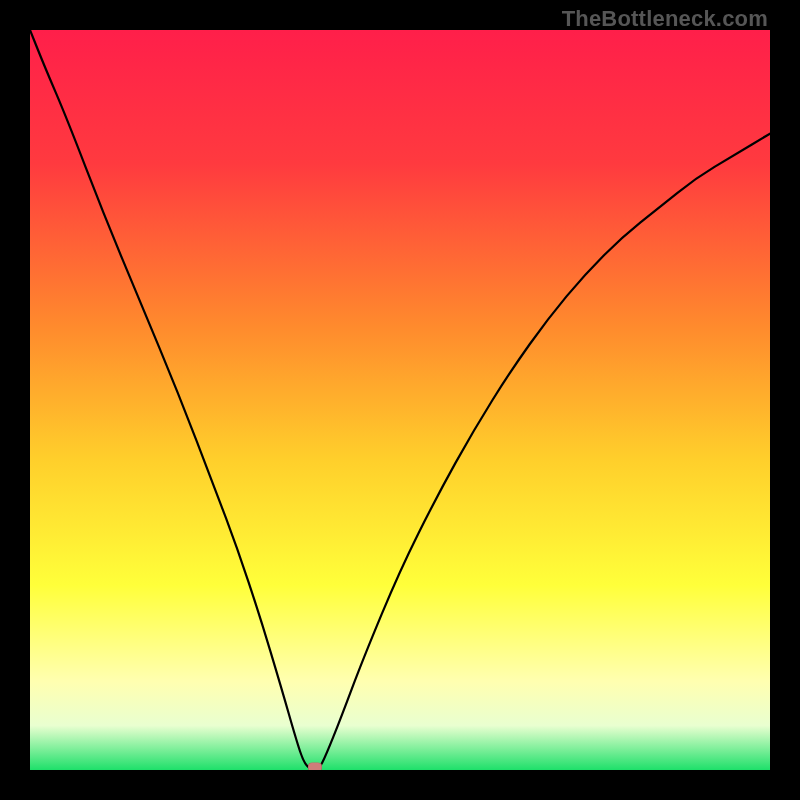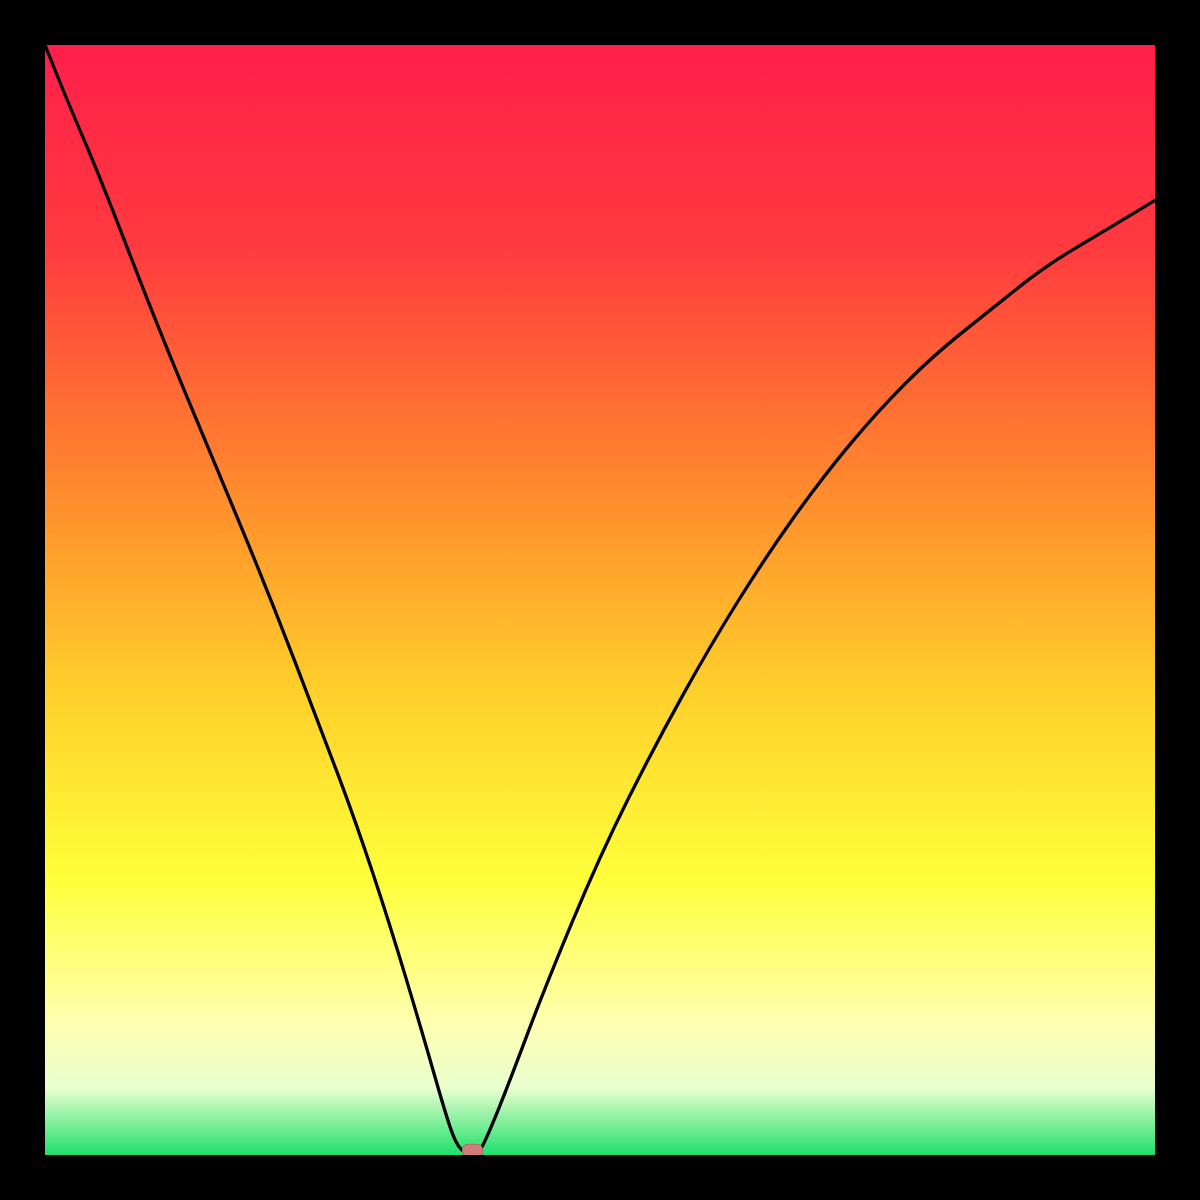--- a/index.html
+++ b/index.html
@@ -55,20 +55,21 @@
     letter-spacing: 0.2px;
     user-select: none;
     white-space: nowrap;
   }
 </style>
 </head>
 <body>
 
 <div class="frame">
 
+  <div class="attribution">TheBottleneck.com</div>
 
   <div class="plot">
     <div class="gradient" id="gradient" style="background: linear-gradient(rgb(255, 31, 74) 0%, rgb(255, 58, 63) 18%, rgb(255, 138, 45) 40%, rgb(255, 207, 43) 58%, rgb(255, 255, 58) 75%, rgb(255, 255, 176) 88%, rgb(233, 255, 208) 94%, rgb(30, 224, 106) 100%);"></div>
     <svg class="curve-svg" id="curve-svg" viewBox="0 0 740 740" preserveAspectRatio="none">
       <path id="curve-path" d="M 0 0 Q 0 0 7.4 18.5 Q 14.8 37 25.9 62.9 Q 37 88.8 55.5 136.9 Q 74 185 92.5 229.4 Q 111 273.8 129.5 318.2 Q 148 362.59999999999997 166.5 410.7 Q 185 458.8 196.10000000000002 488.4 Q 207.20000000000002 518 218.3 551.3 Q 229.4 584.6 240.5 621.6 Q 251.60000000000002 658.6 259 684.5 Q 266.4 710.4 270.1 721.5 Q 273.8 732.6 277.5 736.3 Q 281.2 740 284.9 740 Q 288.6 740 292.3 732.5999999999999 Q 296 725.1999999999999 303.4 706.7 Q 310.8 688.2 321.9 658.6 Q 333 629 351.5 584.5999999999999 Q 370 540.1999999999999 388.5 503.19999999999993 Q 407.00000000000006 466.2 425.5 432.9 Q 444 399.6 462.5 370 Q 481 340.40000000000003 499.5 314.5 Q 518 288.6 536.5 266.40000000000003 Q 555 244.20000000000002 573.5 225.70000000000002 Q 592 207.20000000000002 610.5 192.4 Q 629 177.6 647.5 162.8 Q 666 148 684.5 136.9 Q 703 125.80000000000001 721.5 114.70000000000002 T 740 103.60000000000001" fill="none" stroke="#000000" stroke-width="2.2" stroke-linejoin="round" stroke-linecap="round"></path>
     </svg>
     <div class="marker" id="marker" style="left: 284.9px; top: 737px; background: rgb(207, 125, 122);"></div>
   </div>
 
 </div>

